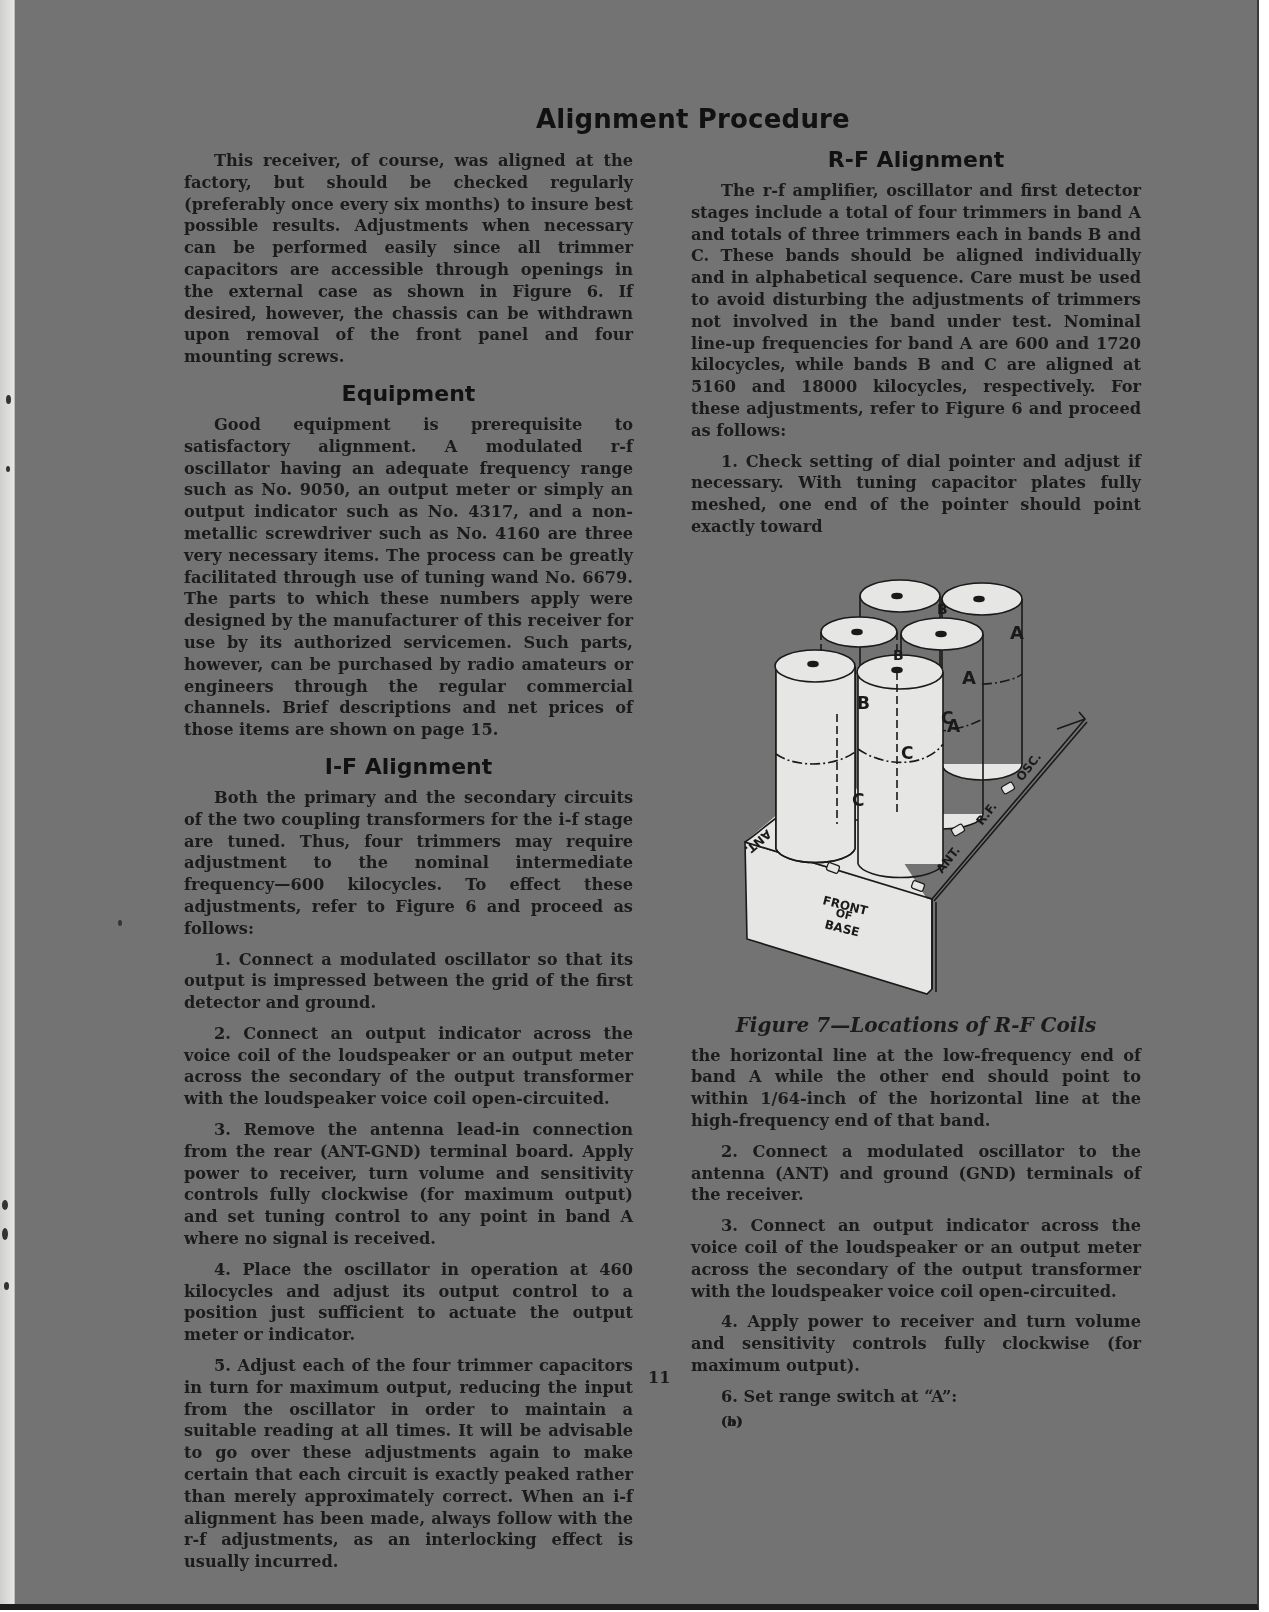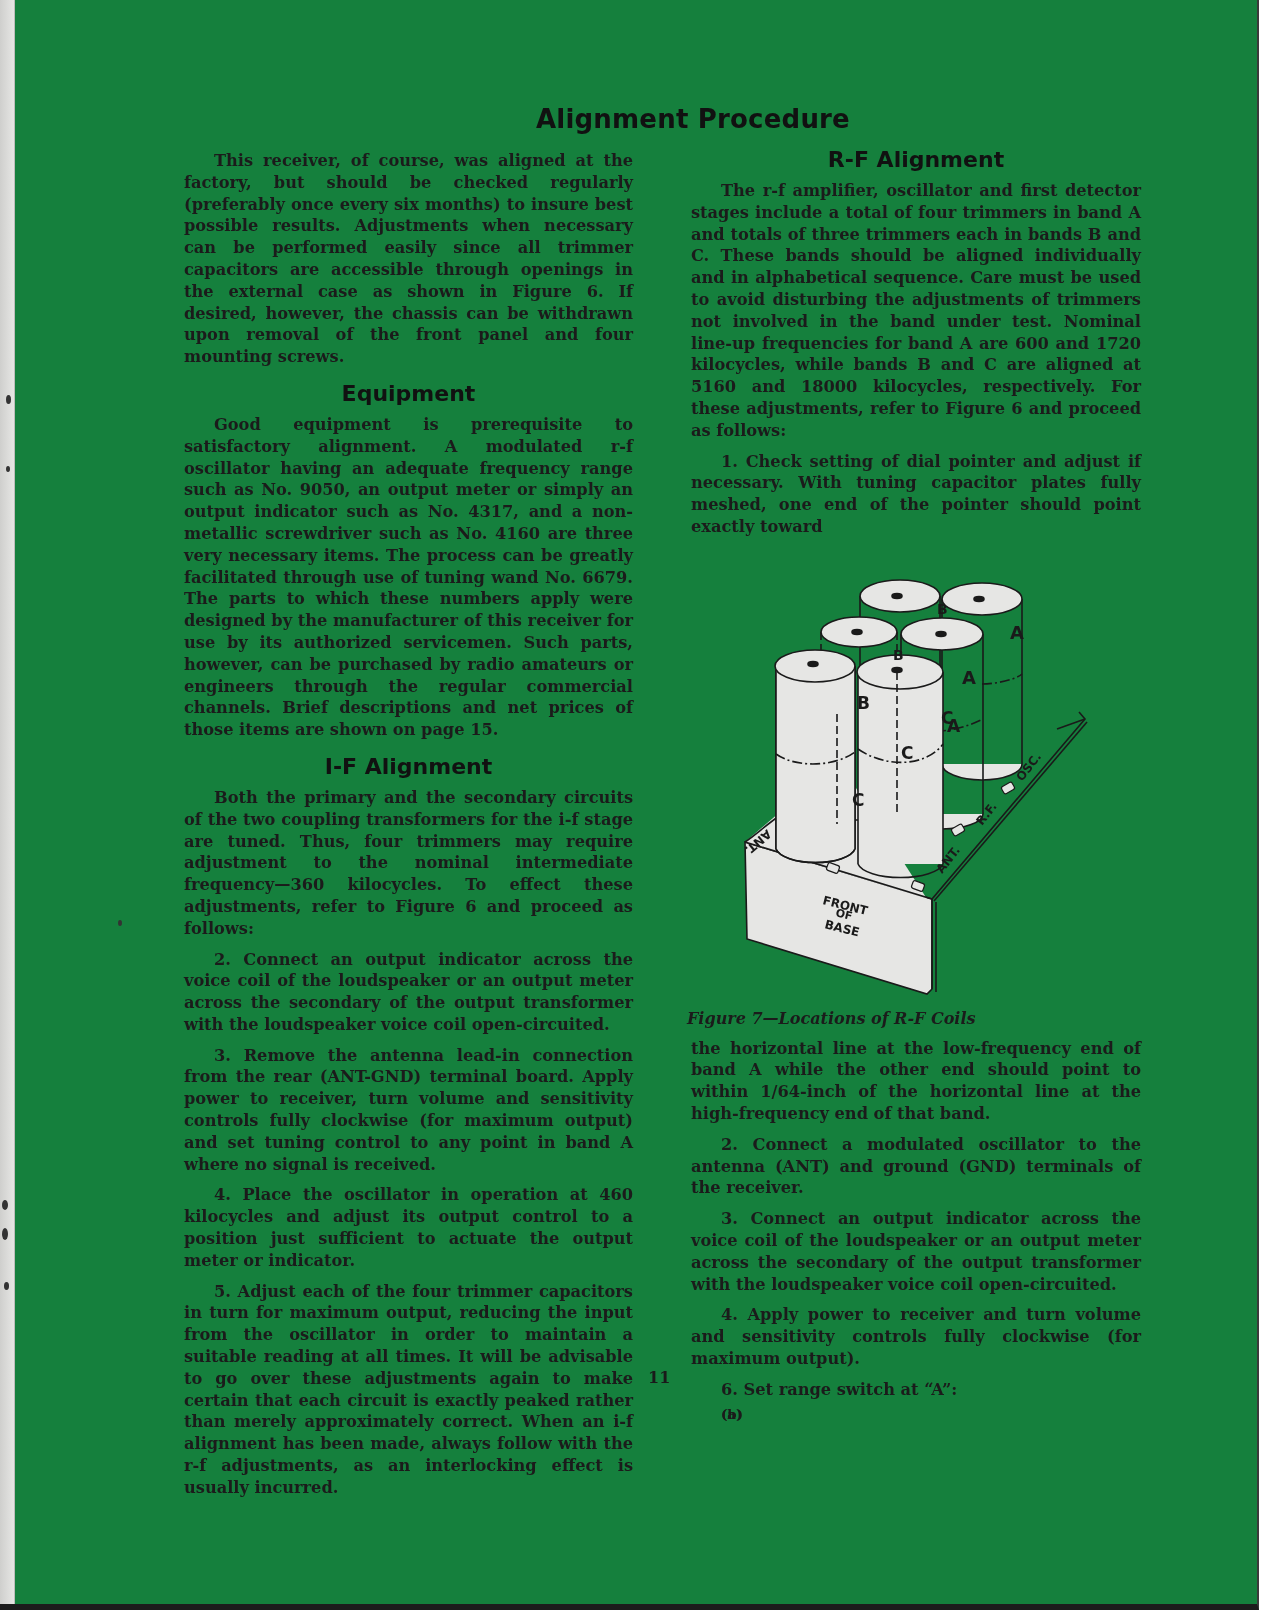--- a/index.html
+++ b/index.html
@@ -4,21 +4,21 @@
 <style>
   html, body { margin: 0; padding: 0; }
   body {
     width: 1269px; height: 1612px; position: relative; overflow: hidden;
     background: #ffffff;
     font-family: "DejaVu Serif", "Liberation Serif", serif;
     color: #1a1a1a;
   }
   .page {
     position: absolute; left: 0; top: 0; width: 1257px; height: 1604px;
-    background: #15803d;
+    background: #737373;
     border-right: 2px solid #3a3a3a;
     border-bottom: 6px solid #1c1c1c;
   }
   .page::before {
     content: ""; position: absolute; left: 0; top: 0; bottom: 0; width: 14px;
     background: linear-gradient(to right, #cfcfcd, #e6e6e4);
     border-right: 1px solid #bdbdbb;
   }
   .main-title {
     position: absolute; left: 536px; top: 104px;
@@ -44,43 +44,44 @@
   .sublist li {
     position: relative; padding-left: 62px; font-size: 13.4px; line-height: 14.8px;
     margin-bottom: 6px; text-align: justify;
   }
   .sublist li .marker { position: absolute; left: 34px; top: 0; }
   .figure-wrap {
     position: relative; width: 458px; height: 452px; margin: 6px 0 0 0;
   }
   .figure-wrap svg { position: absolute; left: 40px; top: 0; }
   .caption {
-    font-style: italic; font-weight: bold; font-size: 16px;
-    margin: 12px 0 8px 0; text-indent: 0;
+    text-align: center; font-style: italic; font-weight: bold; font-size: 20px;
+    margin: 19px 0 8px 0; text-indent: 0;
   }
   .page-number {
     position: absolute; left: 648px; top: 1368px; font-weight: bold; font-size: 16px;
   }
   .bleed-dot { position: absolute; background: #333; border-radius: 50%; }
 </style>
 </head>
 <body>
 
 <div class="page">
 
   <h1 class="main-title">Alignment Procedure</h1>
 
   <div class="col col-left">
     <p>This receiver, of course, was aligned at the factory, but should be checked regularly (preferably once every six months) to insure best possible results. Adjustments when necessary can be performed easily since all trimmer capacitors are accessible through openings in the external case as shown in Figure 6. If desired, however, the chassis can be withdrawn upon removal of the front panel and four mounting screws.</p>
 
     <div class="section-heading">Equipment</div>
     <p>Good equipment is prerequisite to satisfactory alignment. A modulated r-f oscillator having an adequate frequency range such as No. 9050, an output meter or simply an output indicator such as No. 4317, and a non-metallic screwdriver such as No. 4160 are three very necessary items. The process can be greatly facilitated through use of tuning wand No. 6679. The parts to which these numbers apply were designed by the manufacturer of this receiver for use by its authorized servicemen. Such parts, however, can be purchased by radio amateurs or engineers through the regular commercial channels. Brief descriptions and net prices of those items are shown on page 15.</p>
 
     <div class="section-heading">I-F Alignment</div>
-    <p>Both the primary and the secondary circuits of the two coupling transformers for the i-f stage are tuned. Thus, four trimmers may require adjustment to the nominal intermediate frequency—360 kilocycles. To effect these adjustments, refer to Figure 6 and proceed as follows:</p>
+    <p>Both the primary and the secondary circuits of the two coupling transformers for the i-f stage are tuned. Thus, four trimmers may require adjustment to the nominal intermediate frequency—600 kilocycles. To effect these adjustments, refer to Figure 6 and proceed as follows:</p>
+    <p class="gap">1. Connect a modulated oscillator so that its output is impressed between the grid of the first detector and ground.</p>
     <p class="gap">2. Connect an output indicator across the voice coil of the loudspeaker or an output meter across the secondary of the output transformer with the loudspeaker voice coil open-circuited.</p>
     <p class="gap">3. Remove the antenna lead-in connection from the rear (ANT-GND) terminal board. Apply power to receiver, turn volume and sensitivity controls fully clockwise (for maximum output) and set tuning control to any point in band A where no signal is received.</p>
     <p class="gap">4. Place the oscillator in operation at 460 kilocycles and adjust its output control to a position just sufficient to actuate the output meter or indicator.</p>
     <p class="gap">5. Adjust each of the four trimmer capacitors in turn for maximum output, reducing the input from the oscillator in order to maintain a suitable reading at all times. It will be advisable to go over these adjustments again to make certain that each circuit is exactly peaked rather than merely approximately correct. When an i-f alignment has been made, always follow with the r-f adjustments, as an interlocking effect is usually incurred.</p>
   </div>
 
   <div class="col col-right">
     <div class="section-heading first">R-F Alignment</div>
     <p>The r-f amplifier, oscillator and first detector stages include a total of four trimmers in band A and totals of three trimmers each in bands B and C. These bands should be aligned individually and in alphabetical sequence. Care must be used to avoid disturbing the adjustments of trimmers not involved in the band under test. Nominal line-up frequencies for band A are 600 and 1720 kilocycles, while bands B and C are aligned at 5160 and 18000 kilocycles, respectively. For these adjustments, refer to Figure 6 and proceed as follows:</p>
     <p class="gap">1. Check setting of dial pointer and adjust if necessary. With tuning capacitor plates fully meshed, one end of the pointer should point exactly toward</p>

